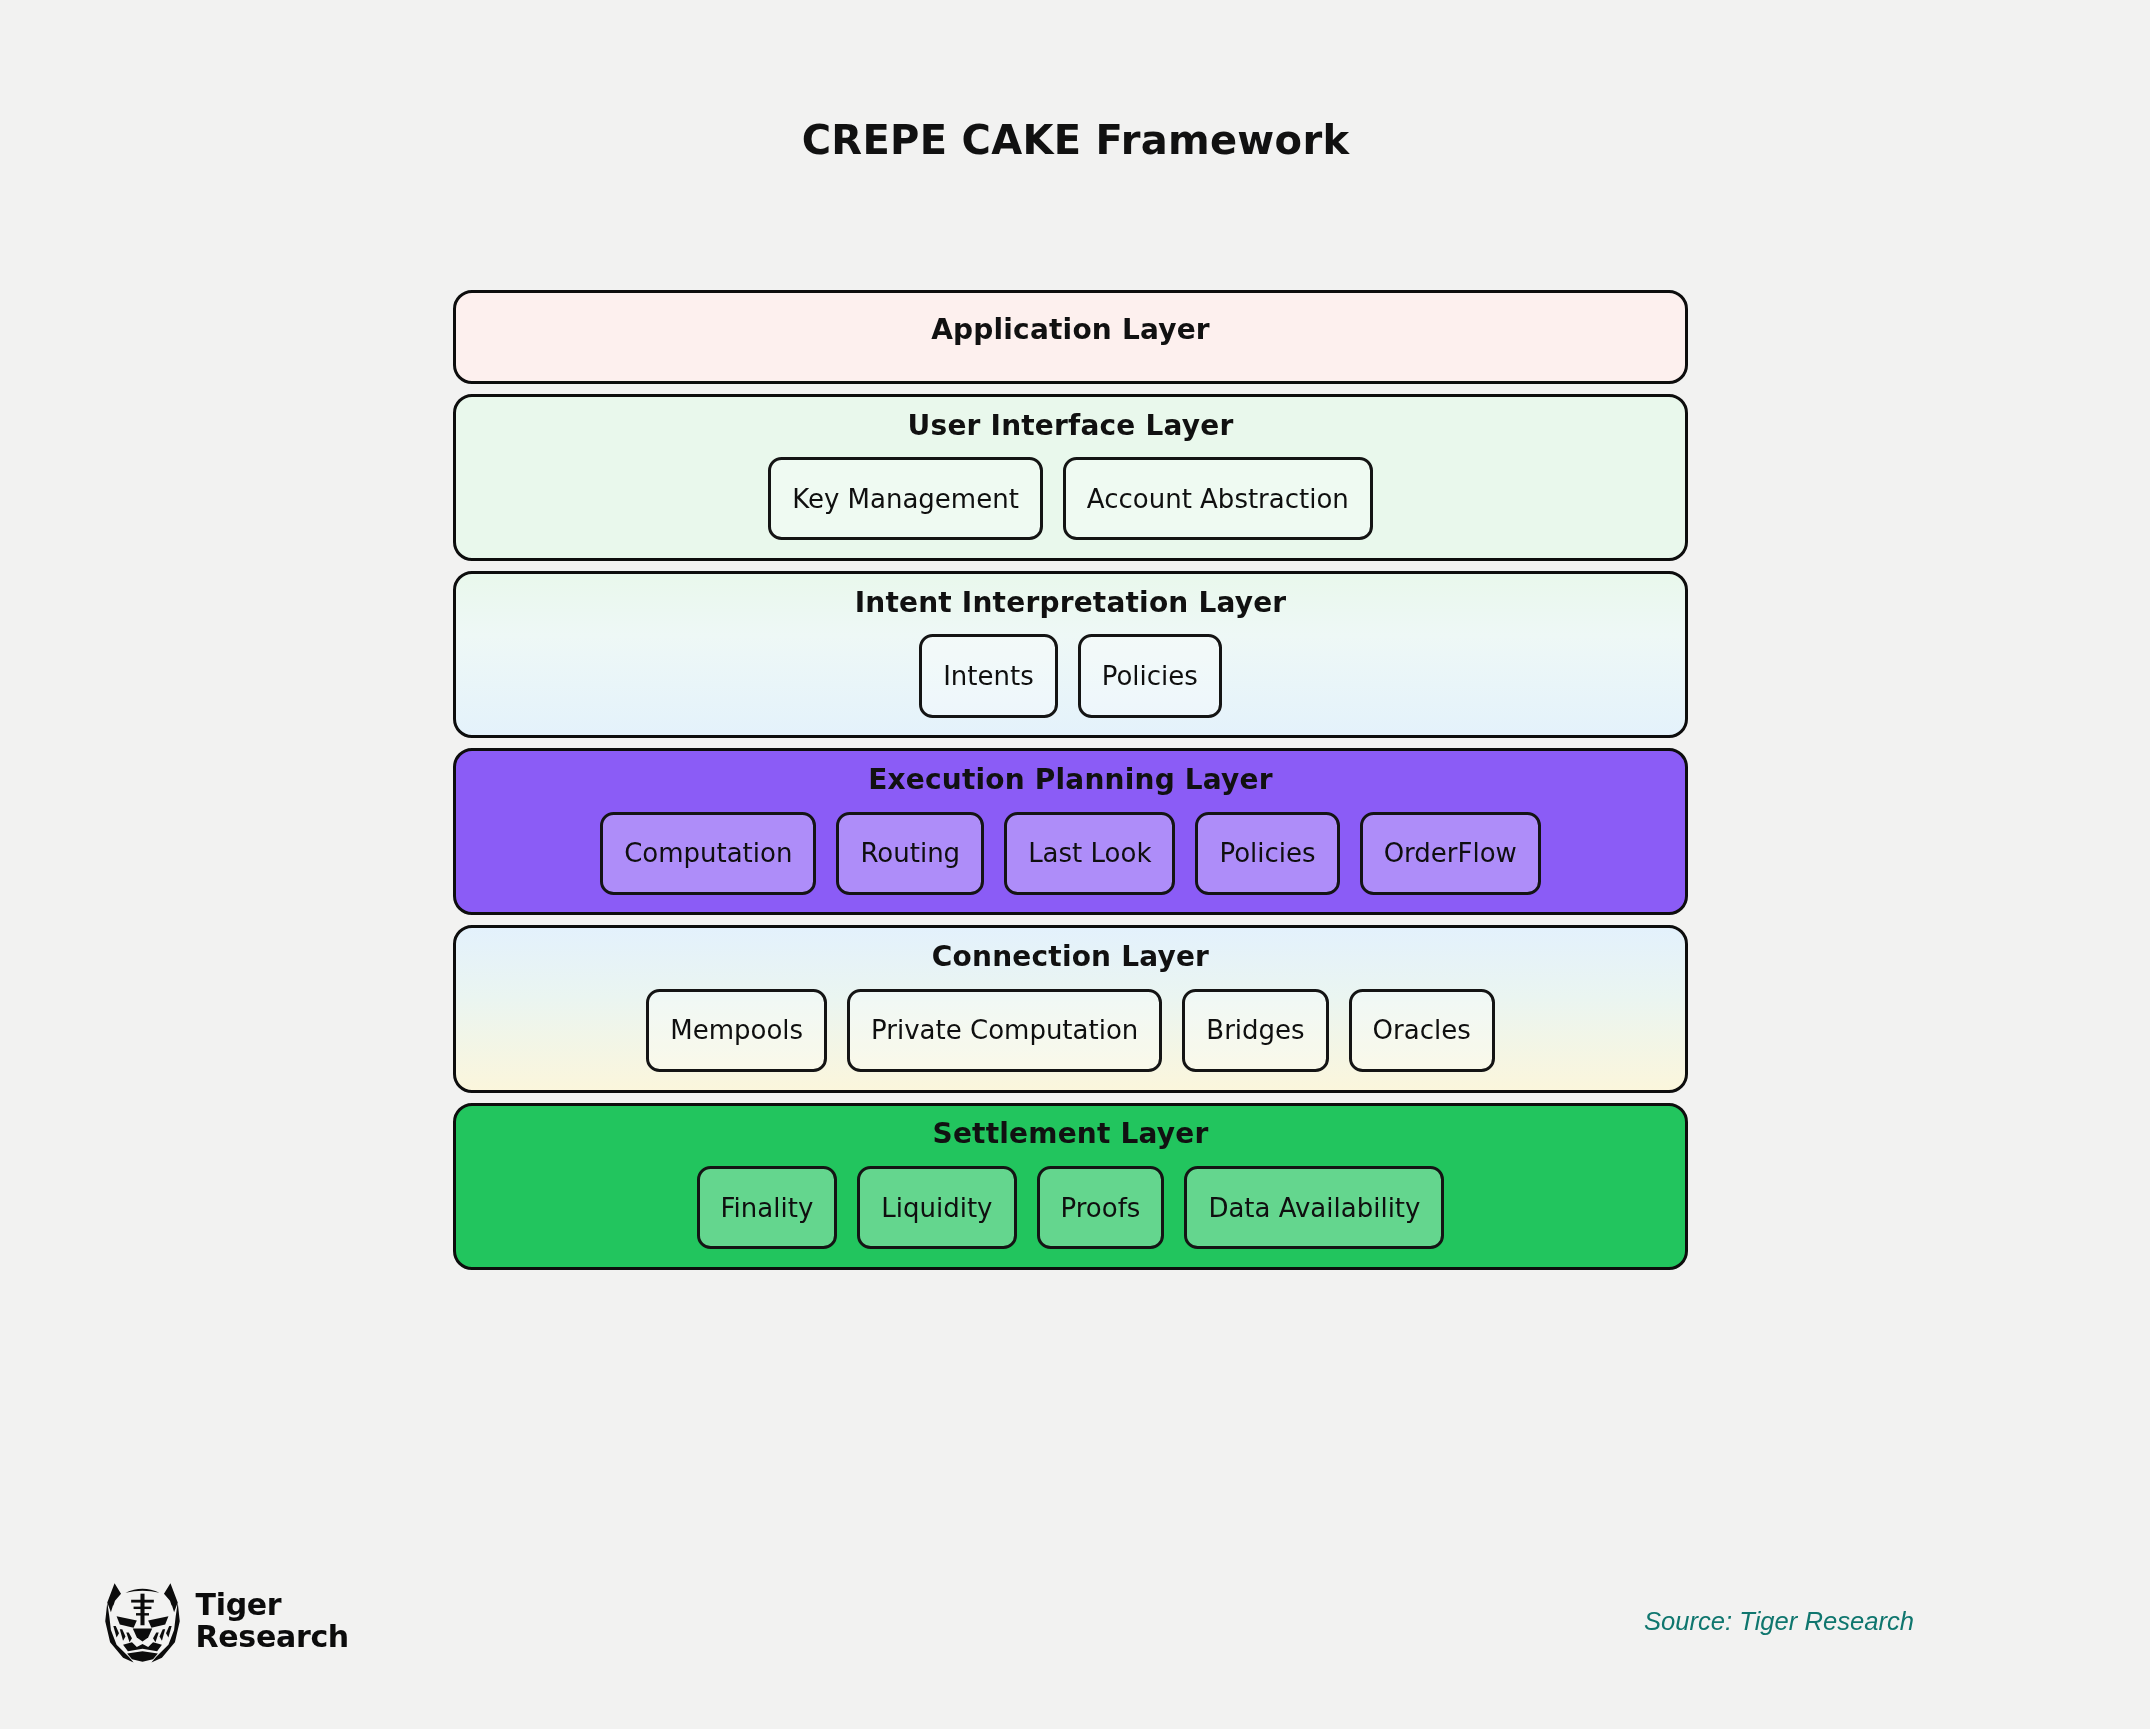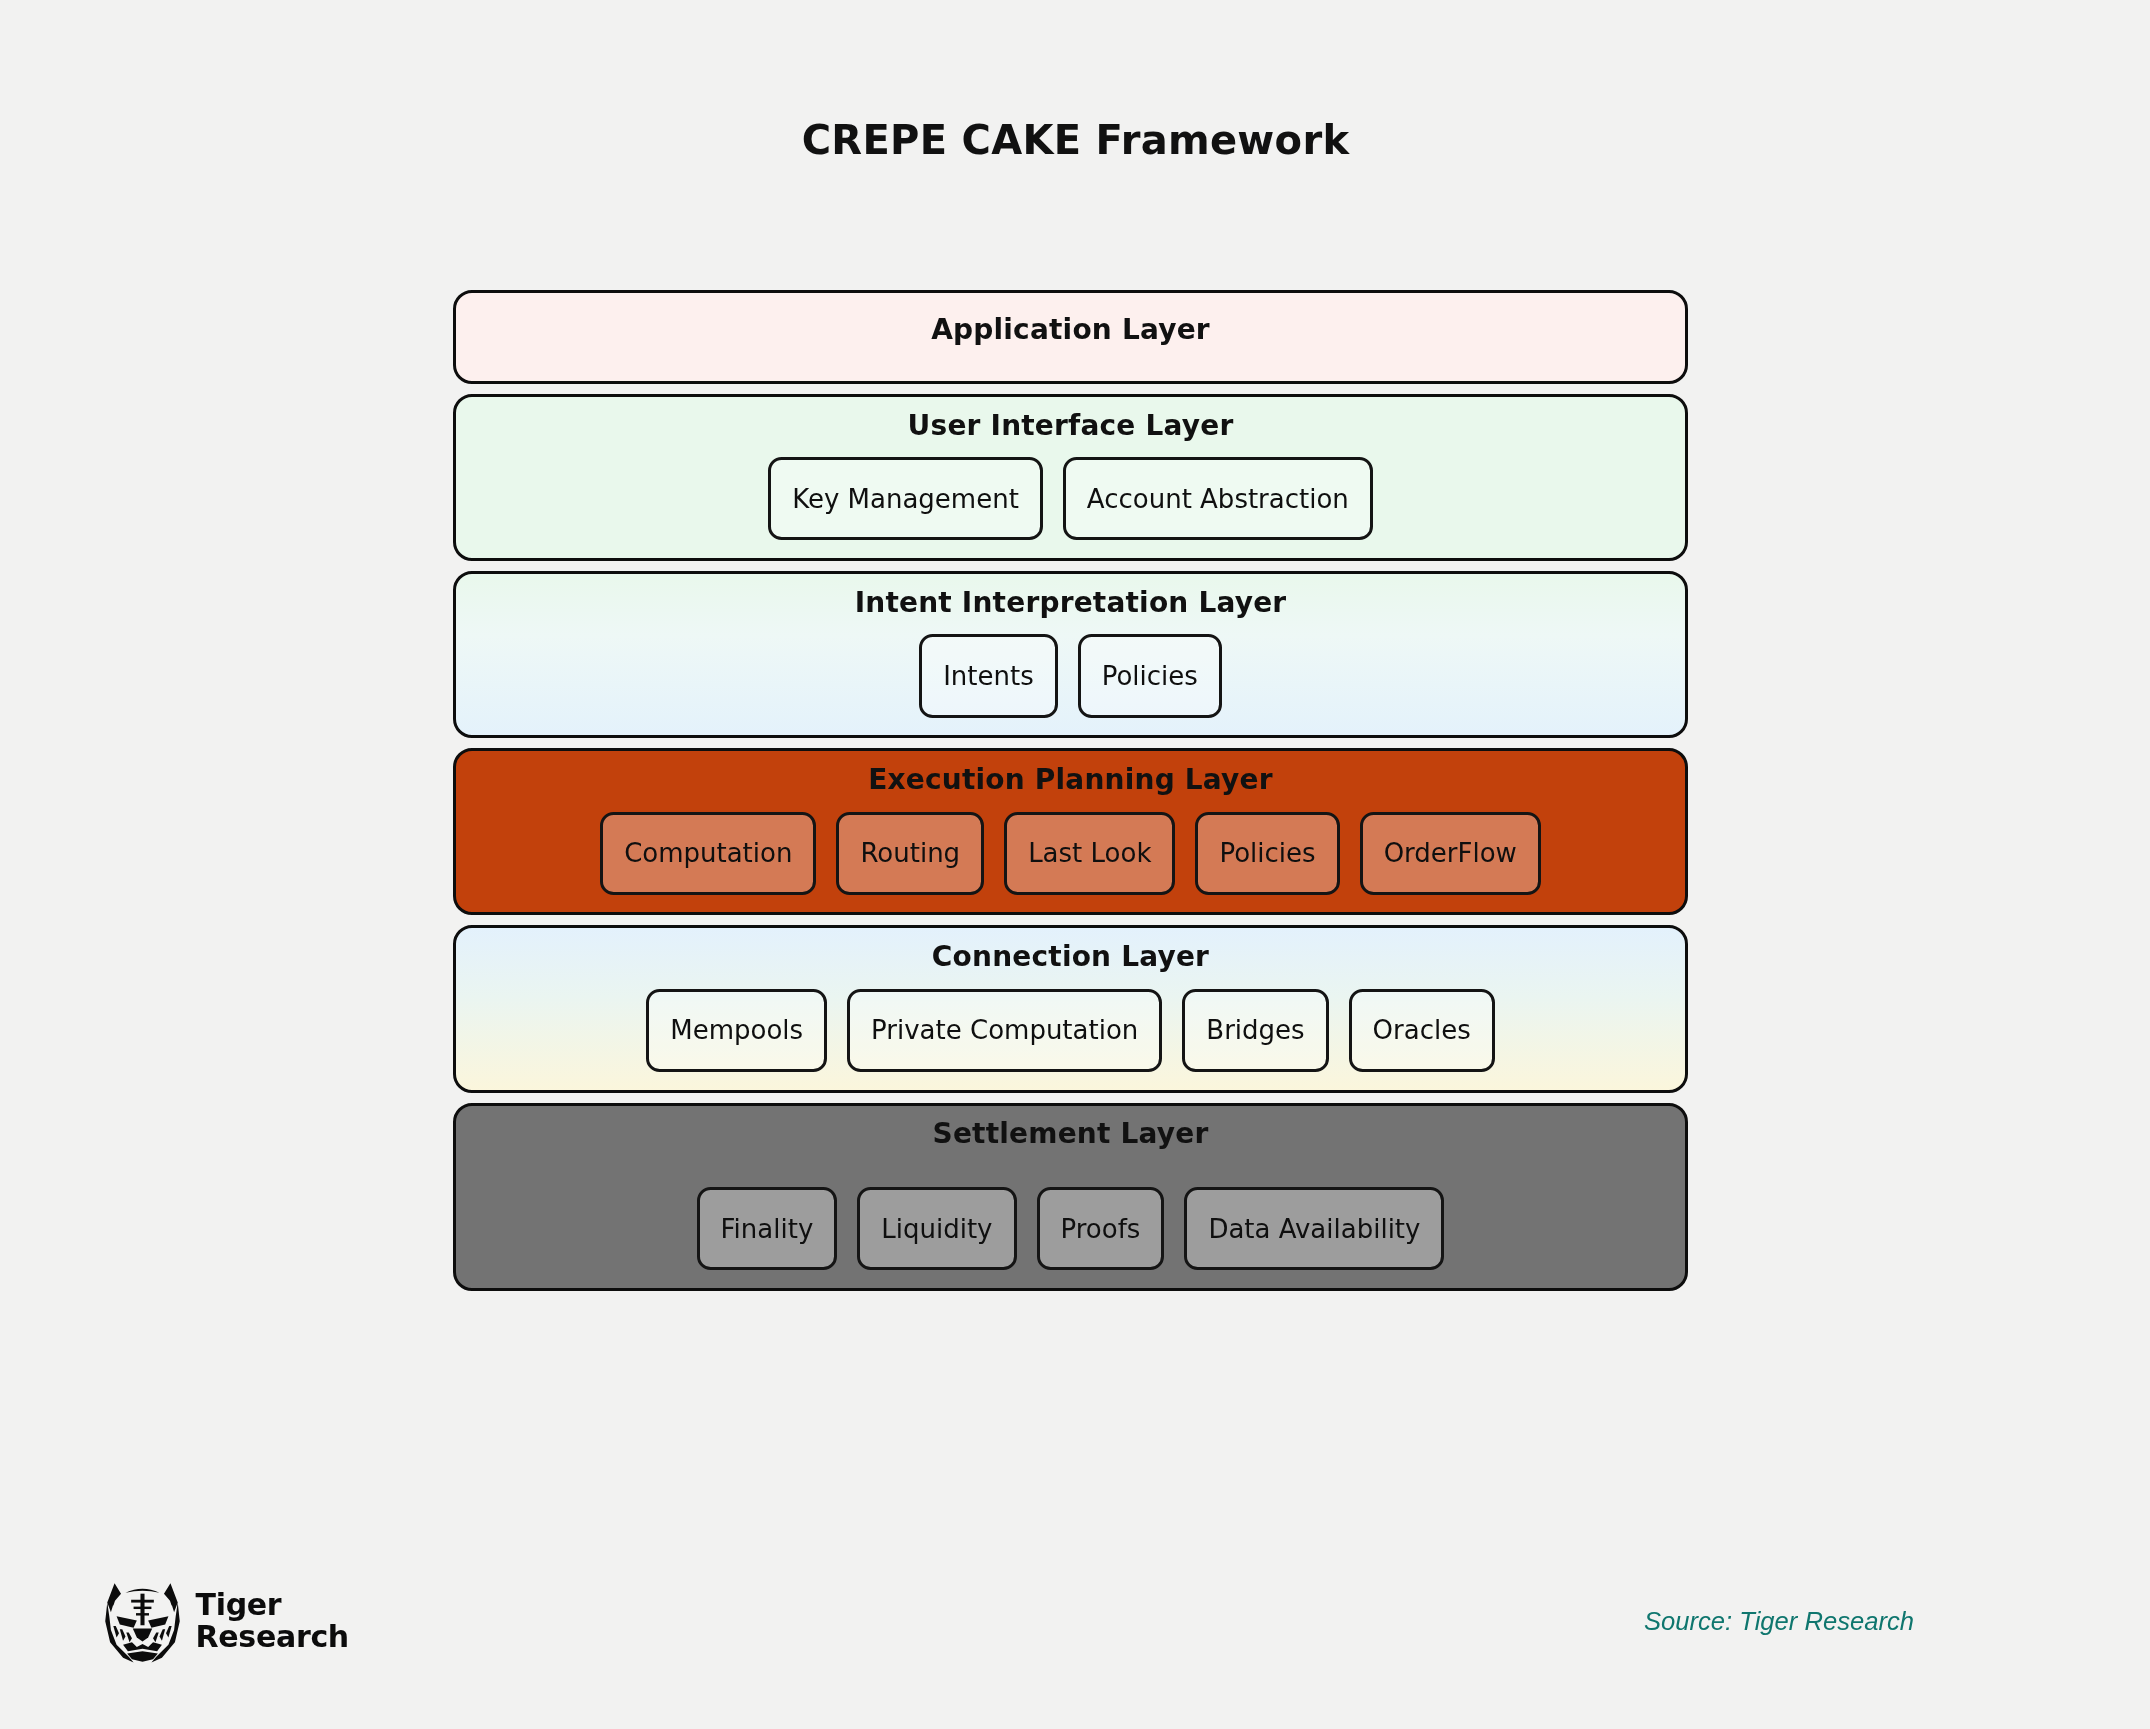--- a/index.html
+++ b/index.html
@@ -101,29 +101,28 @@
   }
   .layer--application .layer-title { font-size: 28px; }
 
   .layer--ui {
     background: #e9f8ec;
   }
   .layer--intent {
     background: linear-gradient(180deg, #e9f8ec 0%, #eef8f6 38%, #e4f2fb 100%);
   }
   .layer--execution {
-    background: #c2410c;
+    background: #8b5cf6;
   }
   .layer--connection {
     background: linear-gradient(180deg, #e3f1fc 0%, #eaf5f1 42%, #fbf6dc 100%);
     justify-content: flex-end;
   }
   .layer--settlement {
-    background: #737373;
-    gap: 21px;
+    background: #22c55e;
   }
 
   
   #footer-logo {
     position: absolute;
     left: 102px;
     top: 1577px;
     display: flex;
     flex-direction: row;
     align-items: center;

